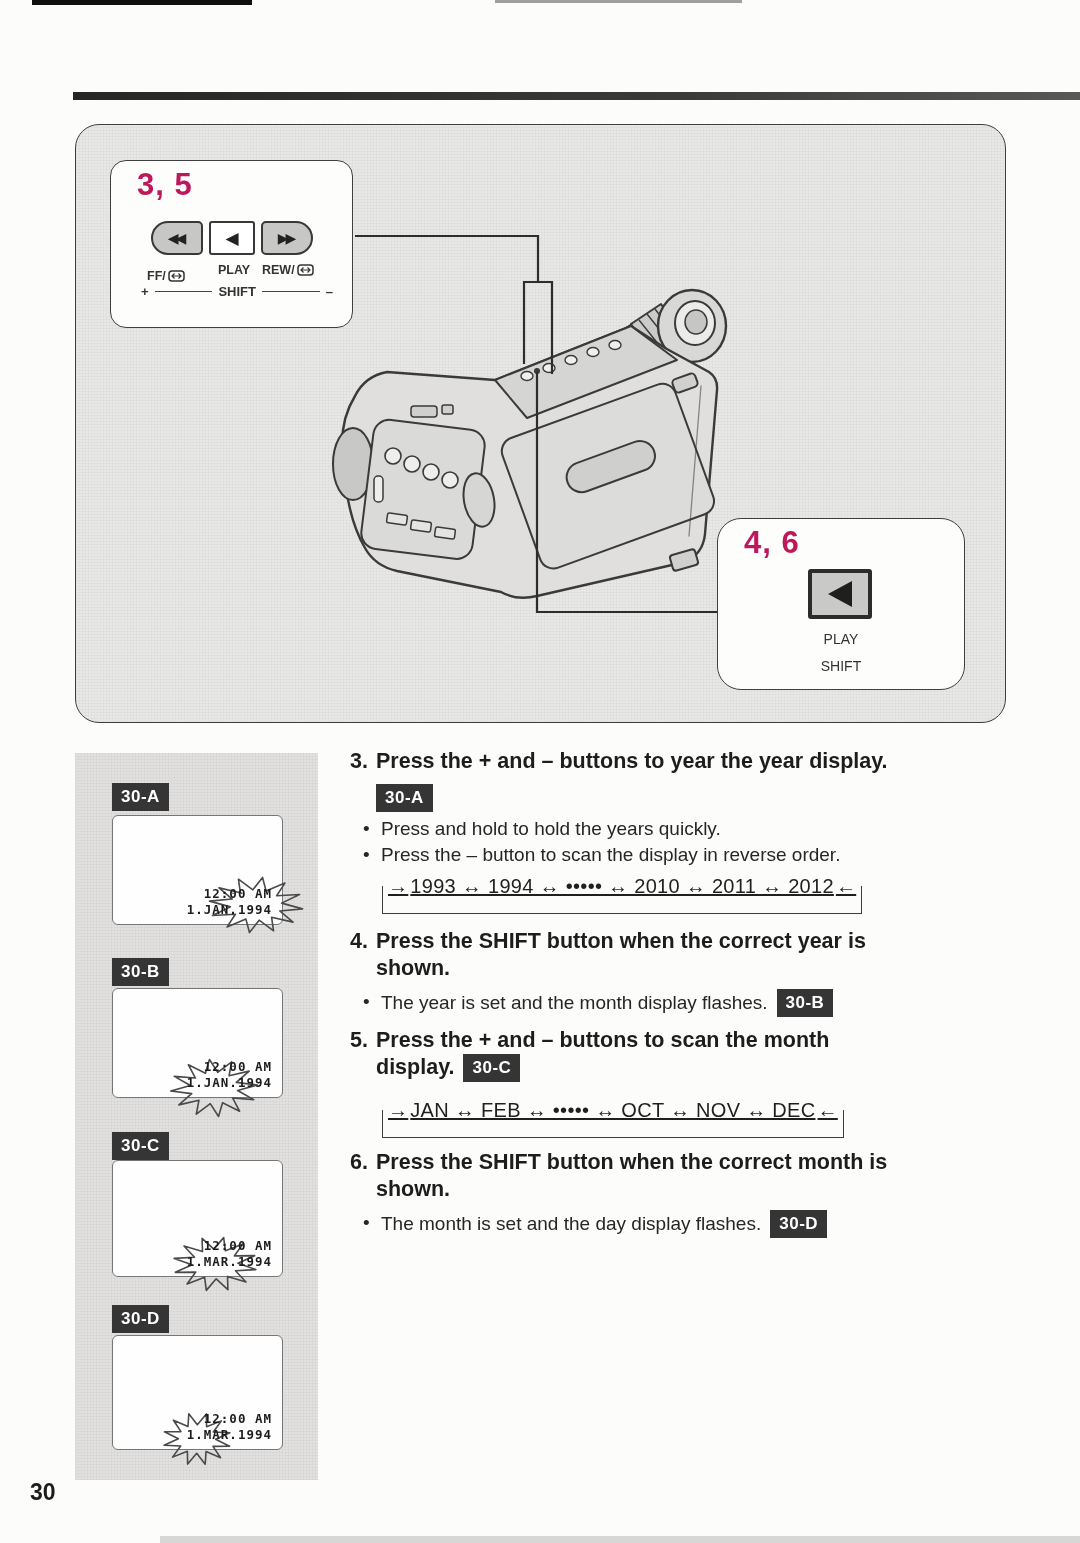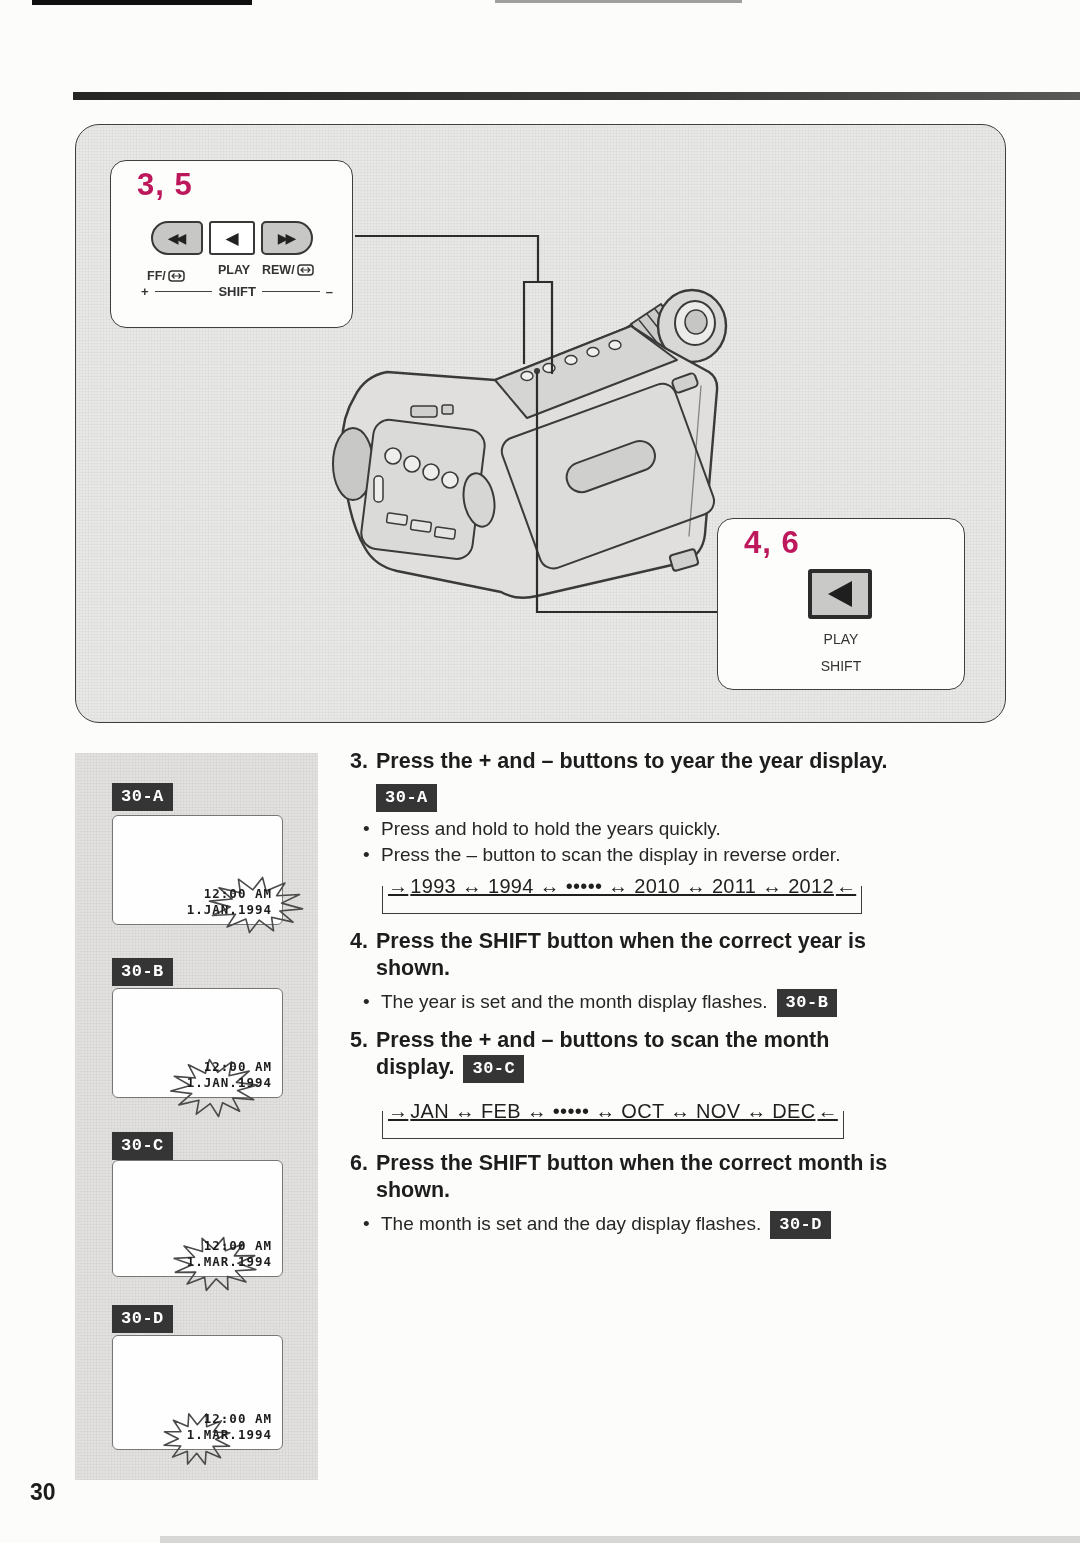--- a/index.html
+++ b/index.html
@@ -18,21 +18,21 @@
   .figure-box{position:absolute;left:75px;top:124px;width:931px;height:599px;
         background-color:#e8e8e6;
         background-image:repeating-linear-gradient(0deg,rgba(110,110,108,.05) 0 1px,transparent 1px 3px),
                          repeating-linear-gradient(90deg,rgba(110,110,108,.05) 0 1px,transparent 1px 3px);
         border:1.6px solid #3f3f3f;border-radius:24px;box-sizing:border-box;}
   .fig-overlay{position:absolute;left:75px;top:124px;width:931px;height:599px;pointer-events:none;}
 
   
   .callout{position:absolute;background:#fdfdfc;border:1.6px solid #3f3f3f;border-radius:16px;box-sizing:border-box;}
   .callout-35{left:110px;top:160px;width:243px;height:168px;}
-  .callout-46{left:717px;top:518px;width:248px;height:172px;}
+  .callout-46{left:717px;top:518px;width:248px;height:172px;border-radius:24px;}
   .callout-title{position:absolute;left:26px;top:6px;font-size:31px;font-weight:bold;color:#be185d;letter-spacing:1px;}
 
   .btn-row{position:absolute;left:40px;top:60px;display:flex;gap:6px;align-items:center;}
   .btn{height:34px;border:2px solid #383838;display:flex;align-items:center;justify-content:center;
        box-sizing:border-box;color:#222;}
   .btn.gray{background:#c7c7c5;width:52px;}
   .btn.left{border-radius:17px 5px 5px 17px;}
   .btn.right{border-radius:5px 17px 17px 5px;}
   .btn.mid{background:#ffffff;width:46px;border-width:2.5px;border-radius:3px;}
   .dbl{font-size:14px;letter-spacing:-3px;padding-right:3px;}
@@ -51,21 +51,21 @@
           border:4px solid #2c2c2c;border-radius:3px;display:flex;align-items:center;justify-content:center;box-sizing:border-box;}
   .c46-lbl{position:absolute;left:0;right:0;text-align:center;font-size:14px;color:#333;}
   .c46-play{top:112px;} .c46-shift{top:139px;}
 
   
   .panel{position:absolute;left:75px;top:753px;width:243px;height:727px;
         background-color:#e2e1df;
         background-image:repeating-linear-gradient(0deg,rgba(110,110,108,.06) 0 1px,transparent 1px 3px),
                          repeating-linear-gradient(90deg,rgba(110,110,108,.06) 0 1px,transparent 1px 3px);}
   .badge{display:inline-block;background:#353535;color:#ffffff;font-weight:bold;font-size:17px;
-         line-height:1;padding:5px 9px 6px;letter-spacing:.5px;font-family:Liberation Mono, monospace;}
+         line-height:1;padding:5px 9px 6px;letter-spacing:.5px;}
   .p-badge{position:absolute;left:37px;}
   .screen{position:absolute;left:37px;width:171px;background:#fefefe;border:1.6px solid #767674;
           border-radius:6px;box-sizing:border-box;}
   .scr-text{position:absolute;right:10px;bottom:6px;text-align:right;
             font-family:"DejaVu Sans Mono",monospace;font-weight:bold;font-size:12.5px;
             line-height:16px;letter-spacing:1px;color:#1c1c1c;white-space:pre;}
   .burst{position:absolute;overflow:visible;}
   .burst polygon{fill:none;stroke:#4a4a4a;stroke-width:1.6;vector-effect:non-scaling-stroke;stroke-linejoin:round;}
 
   

